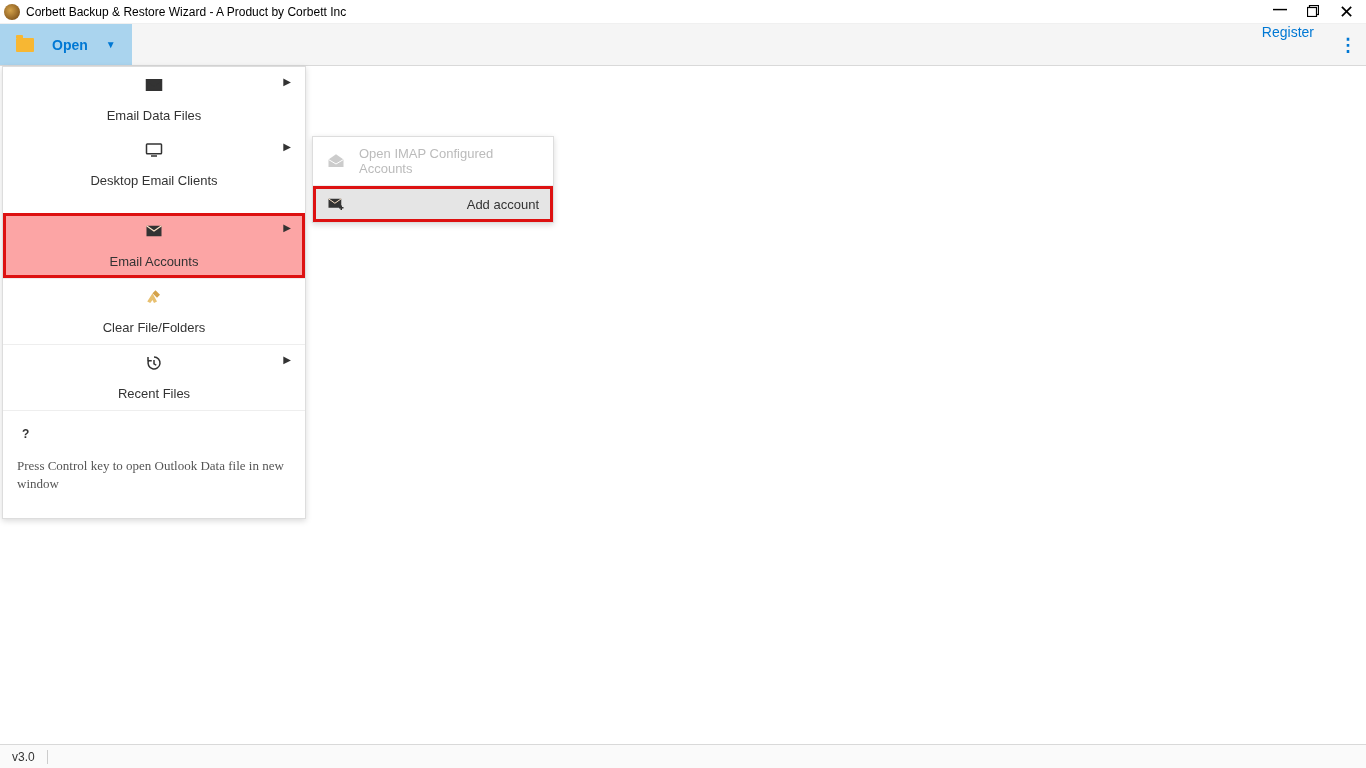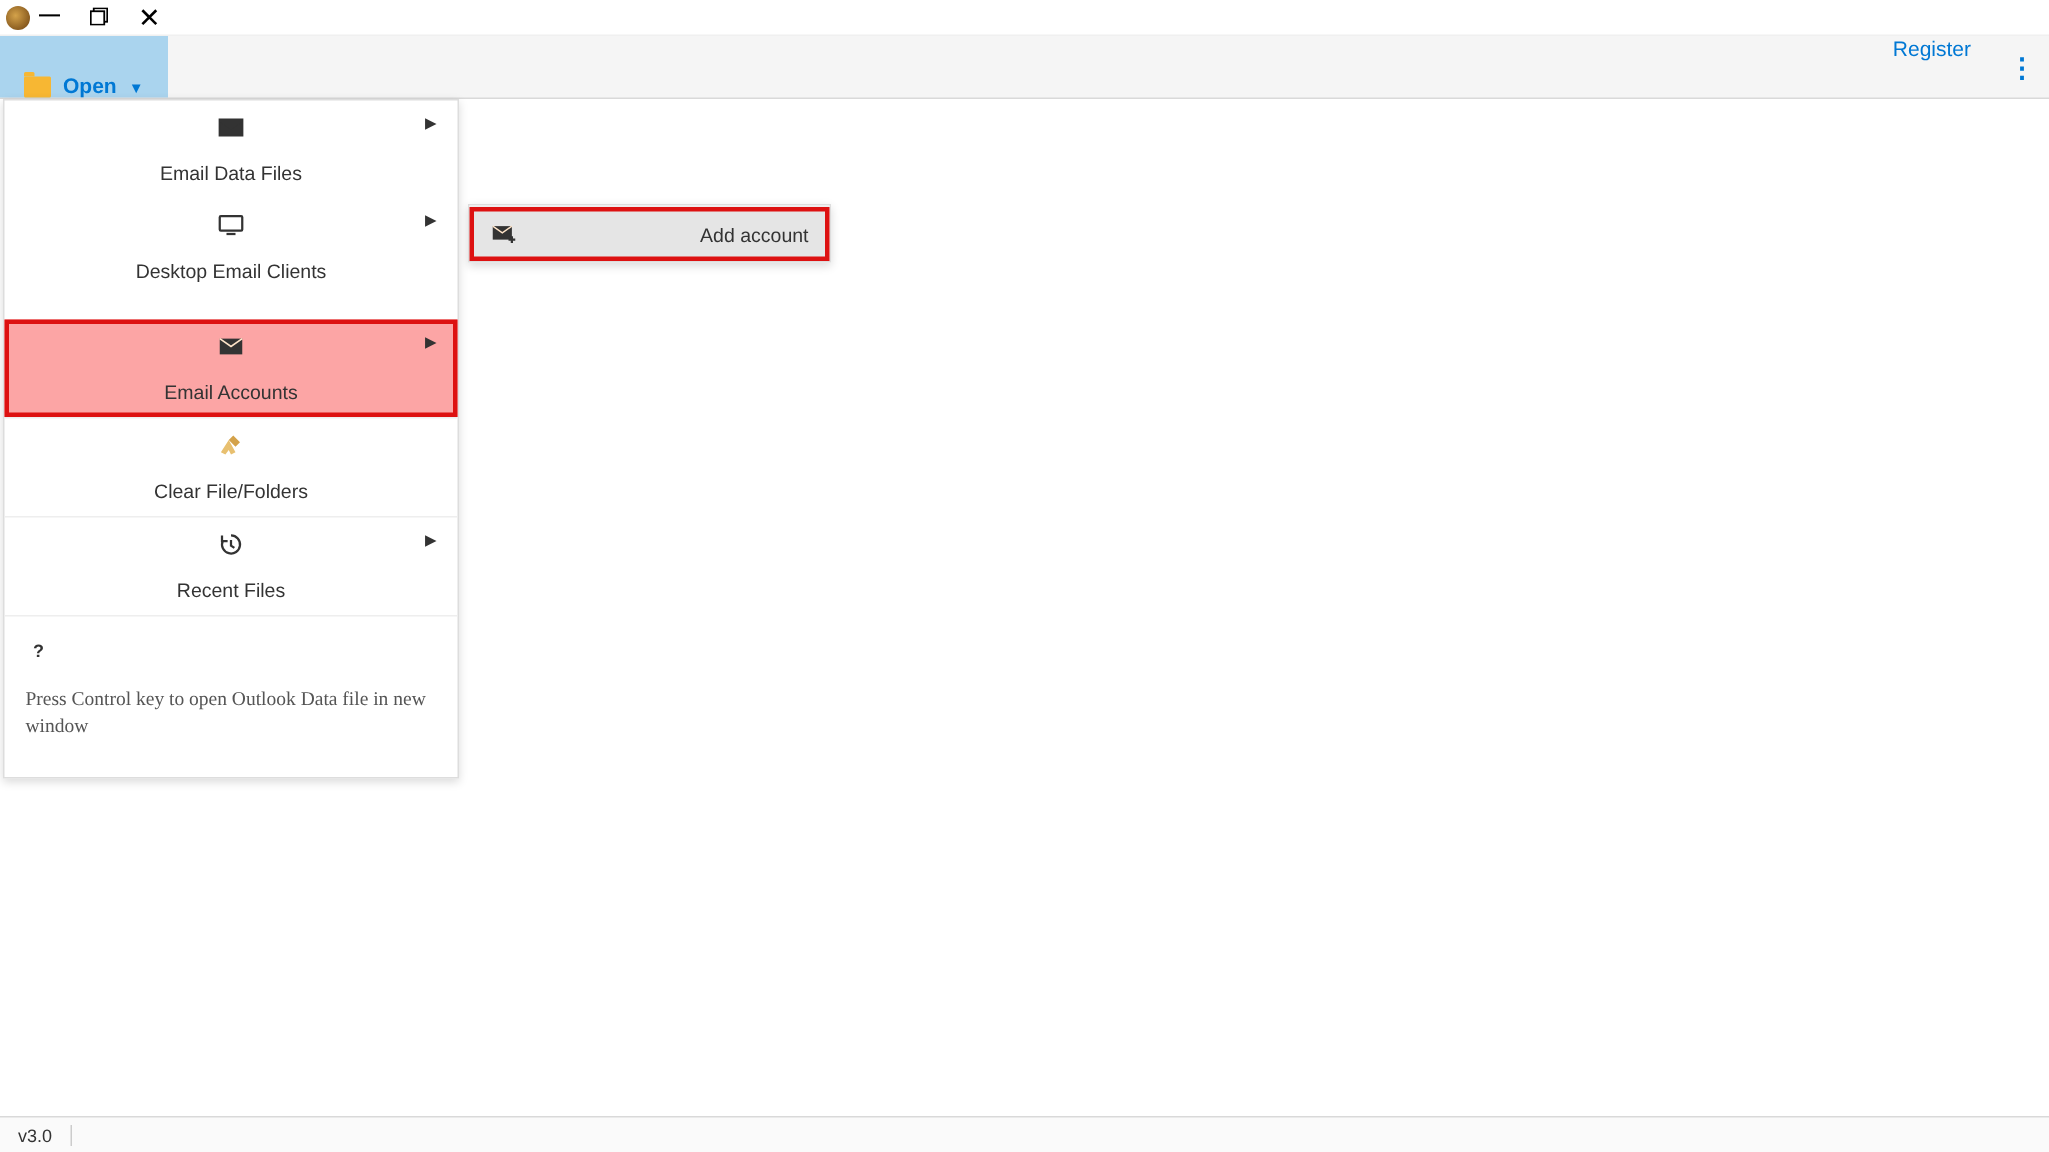--- a/index.html
+++ b/index.html
@@ -5,21 +5,21 @@
     * { margin: 0; padding: 0; box-sizing: border-box; font-family: 'Segoe UI', Tahoma, sans-serif; }
     body { width: 1366px; height: 768px; background: #fff; overflow: hidden; position: relative; }
 
     .title-bar { height: 24px; display: flex; align-items: center; padding: 0 4px; background: #fff; border-bottom: 1px solid #f0f0f0; }
     .title-bar .app-icon { width: 16px; height: 16px; border-radius: 50%; background: radial-gradient(circle at 40% 40%, #d4a24a, #6b3f0e); margin-right: 6px; }
     .title-bar .title-text { font-size: 12px; color: #000; flex: 1; }
     .title-bar .win-controls { display: flex; gap: 20px; padding-right: 8px; align-items: center; }
     .title-bar .win-controls span { font-size: 14px; line-height: 1; }
 
     .toolbar { height: 42px; background: #f5f5f5; border-bottom: 1px solid #d9d9d9; display: flex; align-items: stretch; }
-    .open-btn { display: flex; align-items: flex-end; padding: 0 16px; background: #aad4ee; color: #0078d4; font-size: 14px; font-weight: 600; cursor: pointer; gap: 8px; }
+    .open-btn { display: flex; align-items: center; padding: 0 16px; background: #aad4ee; color: #0078d4; font-size: 14px; font-weight: 600; cursor: pointer; gap: 18px; }
     .open-btn .folder-icon { width: 18px; height: 14px; background: #f7b733; position: relative; border-radius: 1px; }
     .open-btn .folder-icon::before { content: ""; position: absolute; top: -3px; left: 0; width: 7px; height: 3px; background: #f7b733; border-radius: 1px 1px 0 0; }
     .open-btn .caret { font-size: 10px; color: #0078d4; }
     .toolbar .spacer { flex: 1; }
     .register-link { display: flex; align-items: flex-start; color: #0078d4; font-size: 14px; padding: 0 16px; cursor: pointer; }
     .more-btn { display: flex; align-items: center; justify-content: center; width: 36px; color: #0078d4; font-size: 18px; cursor: pointer; font-weight: bold; }
 
     .main-area { position: relative; height: calc(768px - 24px - 42px - 24px); background: #fff; }
 
     .dropdown1 { position: absolute; top: 0; left: 2px; width: 304px; background: #fff; border: 1px solid #ddd; box-shadow: 0 2px 6px rgba(0,0,0,.15); padding-bottom: 6px; z-index: 10; }
@@ -39,20 +39,21 @@
     .icon18 { width: 18px; height: 18px; display: flex; align-items: center; justify-content: center; flex-shrink: 0; }
 
     .status-bar { position: absolute; bottom: 0; left: 0; right: 0; height: 24px; border-top: 1px solid #d9d9d9; background: #fafafa; display: flex; align-items: center; padding: 0 12px; font-size: 12px; color: #333; text-align: center; }
     .status-bar .divider { width: 1px; height: 14px; background: #ccc; margin-left: 12px; }
   </style>
 </head>
 <body>
 
 <div class="title-bar">
   <div class="app-icon"></div>
+  <div class="title-text">Corbett Backup &amp; Restore Wizard  - A Product by Corbett Inc</div>
   <div class="win-controls">
     <span style="font-weight:bold; transform: translateY(-3px);">—</span>
     <span>
       <svg width="12" height="12" viewBox="0 0 12 12">
           <rect x="2.5" y="0.5" width="9" height="9" fill="none" stroke="#000" stroke-width="1.2"></rect>
           <rect x="0.5" y="2.5" width="9" height="9" fill="#fff" stroke="#000" stroke-width="1.2"></rect>
         </svg>
     </span>
     <span style="font-size:18px">✕</span>
   </div>
@@ -131,20 +132,29 @@
       <span class="icon18">
         <svg viewBox="0 0 24 24" width="16" height="16">
             <text x="6" y="18" font-size="18" font-weight="bold" fill="#333">?</text>
           </svg>
       </span>
       <span class="help-text">Press Control key to open Outlook Data file in new window</span>
     </div>
   </div>
 
   <div class="dropdown2">
+    <div class="dd2-item disabled">
+      <span class="icon18">
+        <svg viewBox="0 0 24 24" width="18" height="18">
+            <path d="M2 10l10-7 10 7v10H2z" fill="#ccc"></path>
+            <path d="M2 10l10 6 10-6" fill="none" stroke="#fff" stroke-width="1.3"></path>
+          </svg>
+      </span>
+      <span>Open IMAP Configured Accounts</span>
+    </div>
     <div class="dd-sep"></div>
     <div class="dd2-item highlight">
       <span class="icon18">
         <svg viewBox="0 0 24 24" width="18" height="18">
             <rect x="2" y="5" width="17" height="12" fill="#333"></rect>
             <path d="M2 5l8.5 6 8.5-6" fill="none" stroke="#fde3c8" stroke-width="1.3"></path>
             <path d="M19 14v6M16 17h6" stroke="#333" stroke-width="2"></path>
           </svg>
       </span>
       <span>Add account</span>

